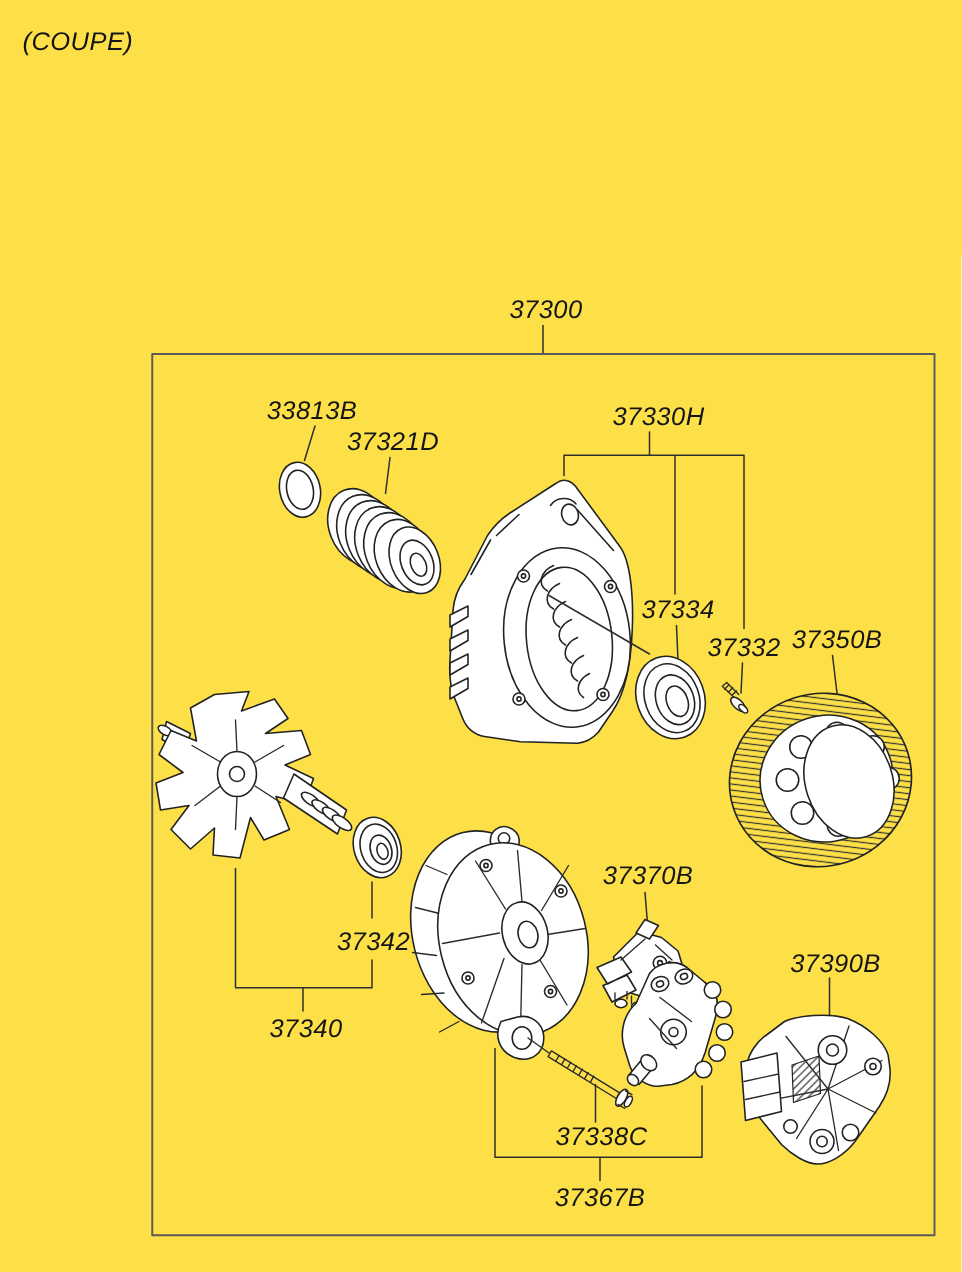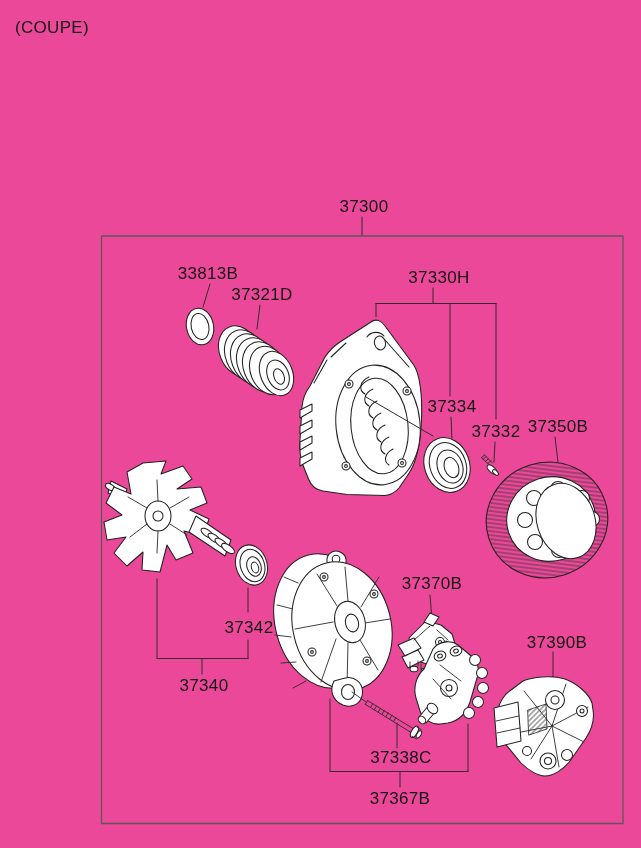--- a/index.html
+++ b/index.html
@@ -1,21 +1,22 @@
 <!DOCTYPE html>
 <html><head>
 <meta charset="utf-8">
 <style>
   html,body{margin:0;padding:0;background:#ffffff;}
   .canvas{
     position:relative;
     width:641px;height:848px;
-    background:#ec4899;
+    background:#fde047;
     font-family:"Liberation Sans", sans-serif;
     overflow:hidden;
+    font-style:italic;
   }
   svg{display:block;}
   svg *{stroke-linecap:round;stroke-linejoin:round;}
   .callout{
     font-family:"Liberation Sans", sans-serif;
     font-size:17px;
     letter-spacing:.3px;
     fill:#151515;
   }
   .ln{stroke:#2e2e2e;stroke-width:1;fill:none;}

